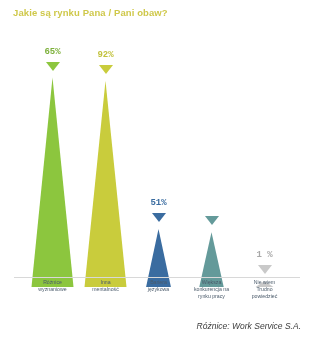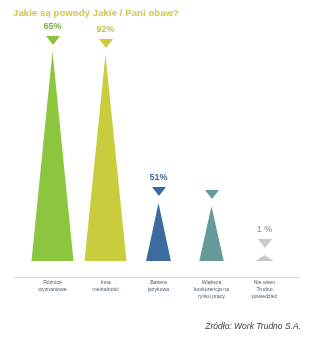--- a/index.html
+++ b/index.html
@@ -26,23 +26,24 @@
     top: 7px;
     font-size: 9.5px;
     font-weight: bold;
     color: #cfc84a;
     letter-spacing: 0.1px;
     white-space: nowrap;
   }
   .plot {
     position: absolute;
     left: 0;
-    top: 6px;
+    top: 32px;
     width: 314px;
     height: 256px;
+    font-family: Liberation Mono, monospace;
   }
   .cone-col {
     position: absolute;
     bottom: 0;
     top: 0;
   }
   .value-label {
     position: absolute;
     left: 0;
     width: 100%;
@@ -97,21 +98,21 @@
     font-style: italic;
     color: #3c3c3c;
     white-space: nowrap;
   }
 </style>
 </head>
 <body>
 
 <div id="chart-root">
 
-  <div class="chart-title">Jakie są powody Jakie / Pani obaw?</div>
+  <div class="chart-title">Jakie są rynku Pana / Pani obaw?</div>
 
   <div class="plot">
       <div class="cone-col" style="left: 26px; width: 53px;">
         <svg class="cone-svg" width="53" height="256" viewBox="0 0 53 256" style="height: 256px;">
           <polygon points="26.5,45.55555555555554 47.5,255 5.5,255" fill="#8cc63e"></polygon>
         </svg>
         <div class="marker" style="top: 29.5556px; border-top: 9px solid rgb(140, 198, 62);"></div>
         <div class="value-label" style="top: 14.5556px; color: rgb(124, 176, 58);">65%</div>
       </div>
       <div class="cone-col" style="left: 79px; width: 53px;">
@@ -163,15 +164,15 @@
         <div>konkurencja na</div>
         <div>rynku pracy</div>
       </div>
       <div class="cat-label" style="left: 238px; width: 53px;">
         <div>Nie wiem</div>
         <div>Trudno</div>
         <div>powiedzieć</div>
       </div>
     </div>
 
-  <div class="source">Źródło: Work Trudno S.A.</div>
+  <div class="source">Różnice: Work Service S.A.</div>
 
 </div>
 
 </body></html>

